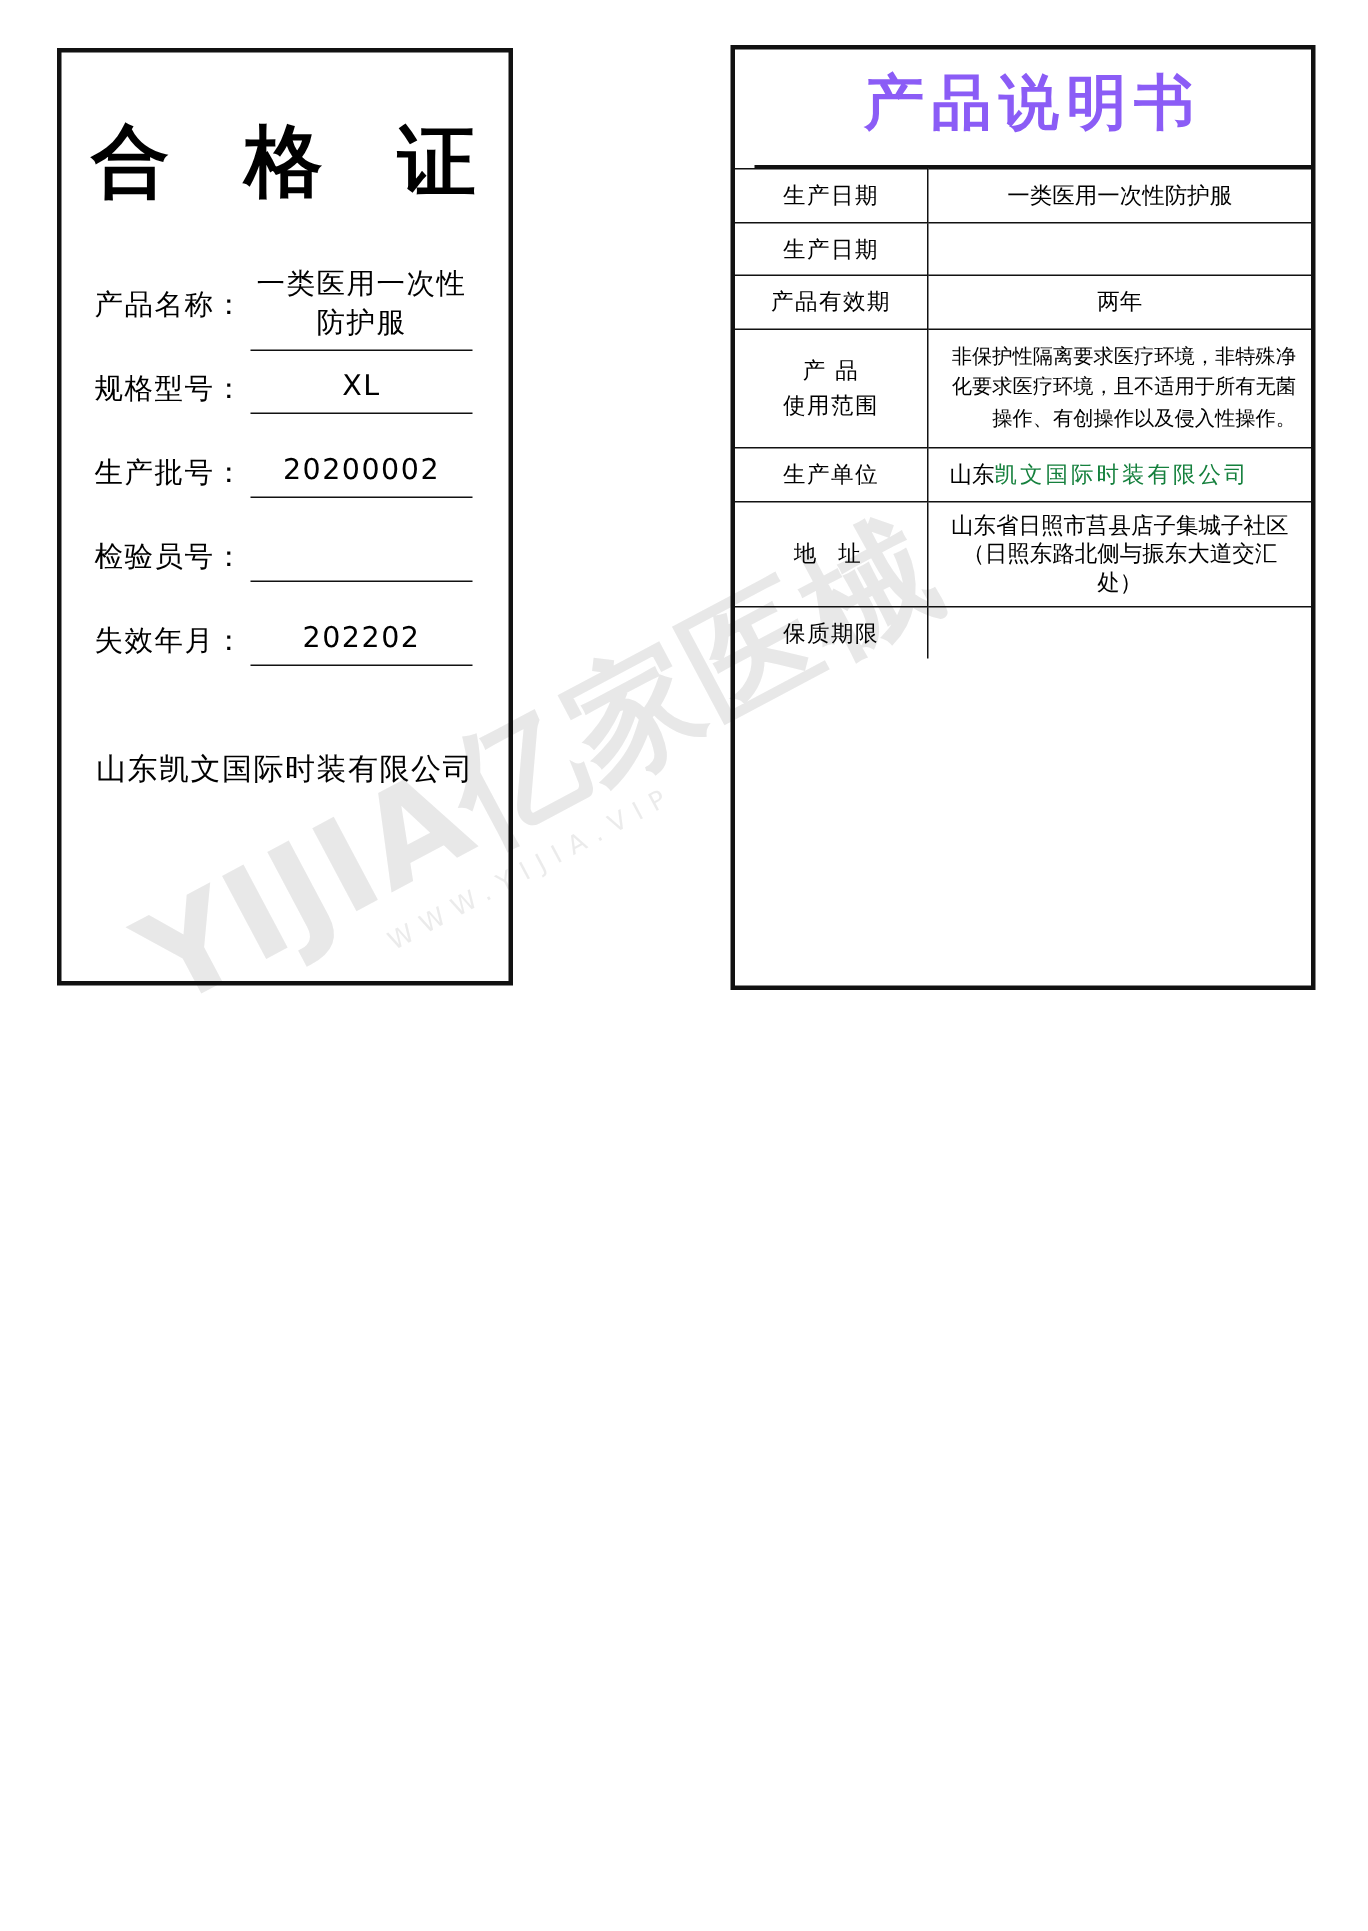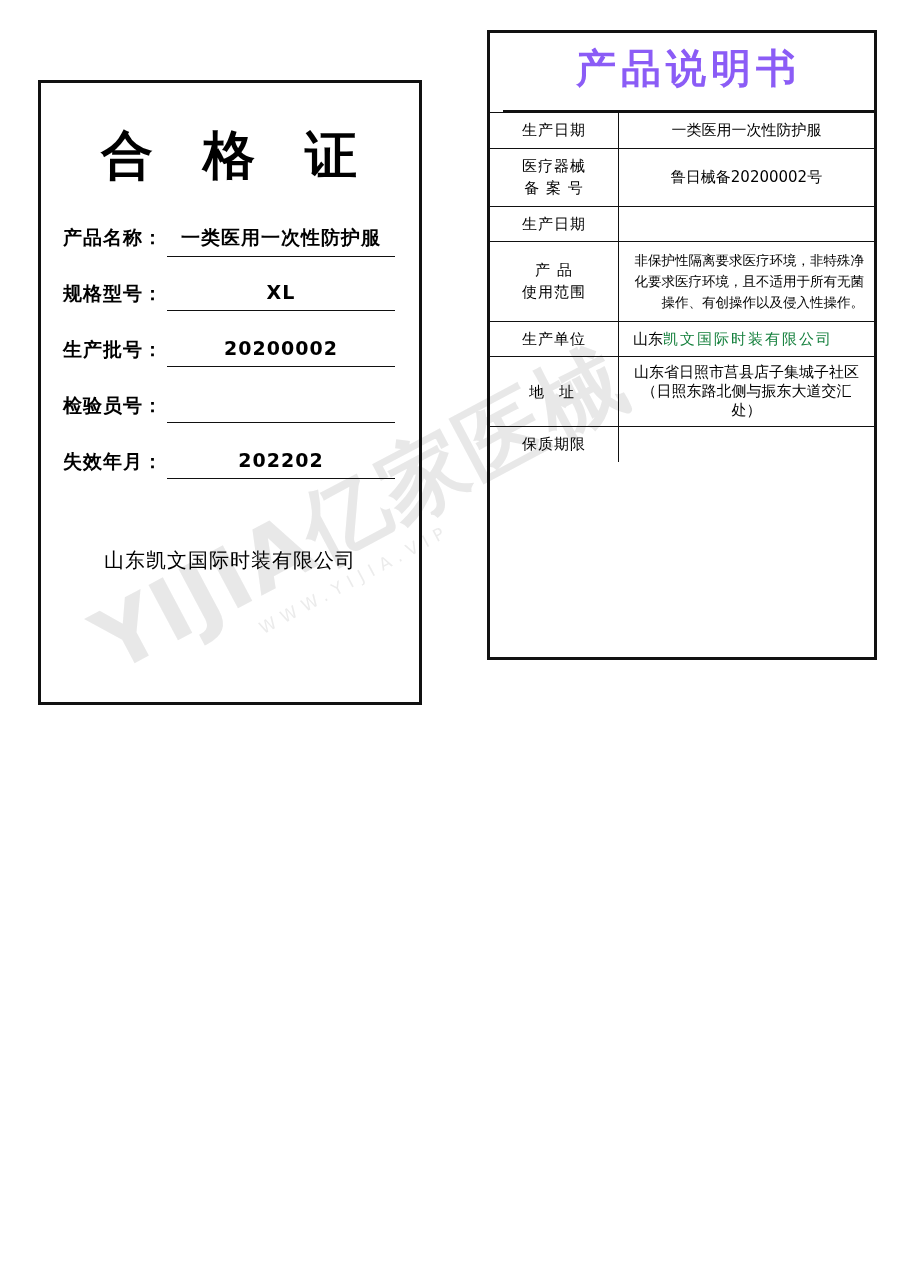--- a/index.html
+++ b/index.html
@@ -46,47 +46,45 @@
     margin-top: 6px;
     margin-left: 150px;
     white-space: nowrap;
   }
 
   
   .cert-card {
     position: absolute;
     left: 38px;
     top: 32px;
-    width: 384px;
+    width: 304px;
     height: 625px;
     border: 3px solid #111;
     background: transparent;
     box-sizing: border-box;
     z-index: 10;
-    margin-top: 48px;
   }
   .cert-title {
     text-align: center;
     font-family: "DejaVu Serif", serif;
     font-weight: bold;
     font-size: 52px;
     letter-spacing: 16px;
     margin-top: 38px;
     margin-left: 14px;
     color: #000;
   }
   .cert-rows {
     margin-top: 34px;
     padding: 0 24px 0 22px;
   }
   .cert-row {
     display: flex;
-    align-items: flex-start;
+    align-items: center;
     height: 56px;
-    font-weight: bold;
   }
   .cert-label {
     font-family: "DejaVu Sans", sans-serif;
     font-size: 19px;
     letter-spacing: 1px;
     white-space: nowrap;
     padding-bottom: 5px;
     color: #000;
   }
   .cert-value-wrap {
@@ -242,33 +240,30 @@
 <div class="manual-card">
   <div class="manual-title">产品说明书</div>
 
   <table class="manual-table">
     <tbody>
         <tr>
       <td class="key">生产日期</td>
       <td class="val">一类医用一次性防护服</td>
     </tr>
 
-    <tr>
-      <td class="key">
-        <span class="manual-addr-line">医疗器械</span>
-        <span class="manual-addr-line">备 案 号</span>
-      </td>
-      <td class="val">鲁日械备20200002号</td>
-    </tr>
 
     <tr>
       <td class="key">生产日期</td>
       <td class="val"></td>
     </tr>
 
+    <tr>
+      <td class="key">产品有效期</td>
+      <td class="val">两年</td>
+    </tr>
 
     <tr>
       <td class="key">
         <span class="manual-addr-line">产    品</span>
         <span class="manual-addr-line">使用范围</span>
       </td>
       <td class="val just">非保护性隔离要求医疗环境，非特殊净化要求医疗环境，且不适用于所有无菌操作、有创操作以及侵入性操作。</td>
     </tr>
 
     <tr>

